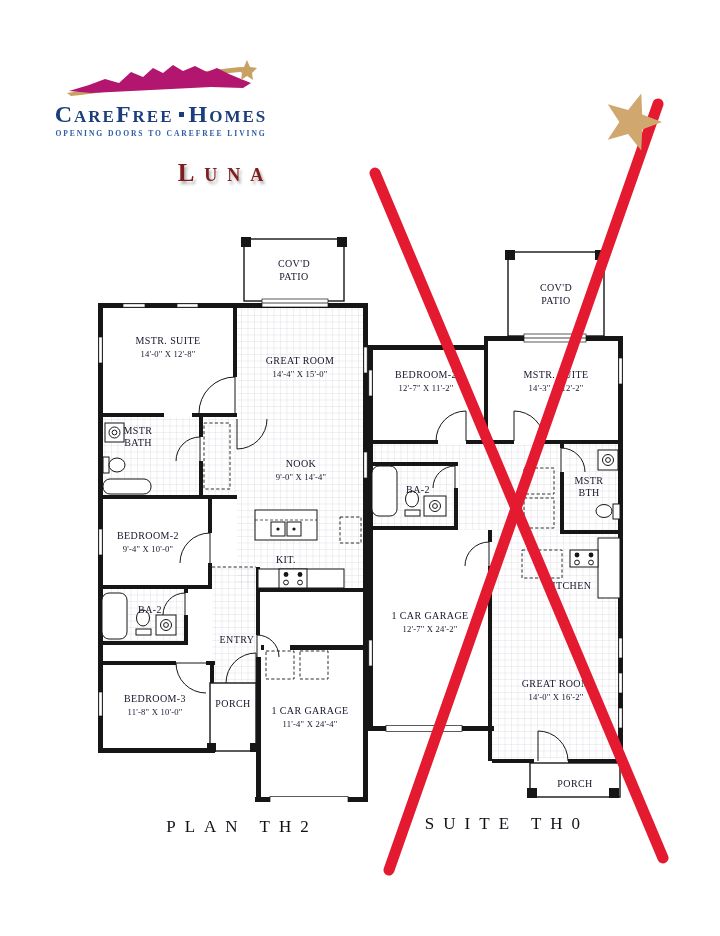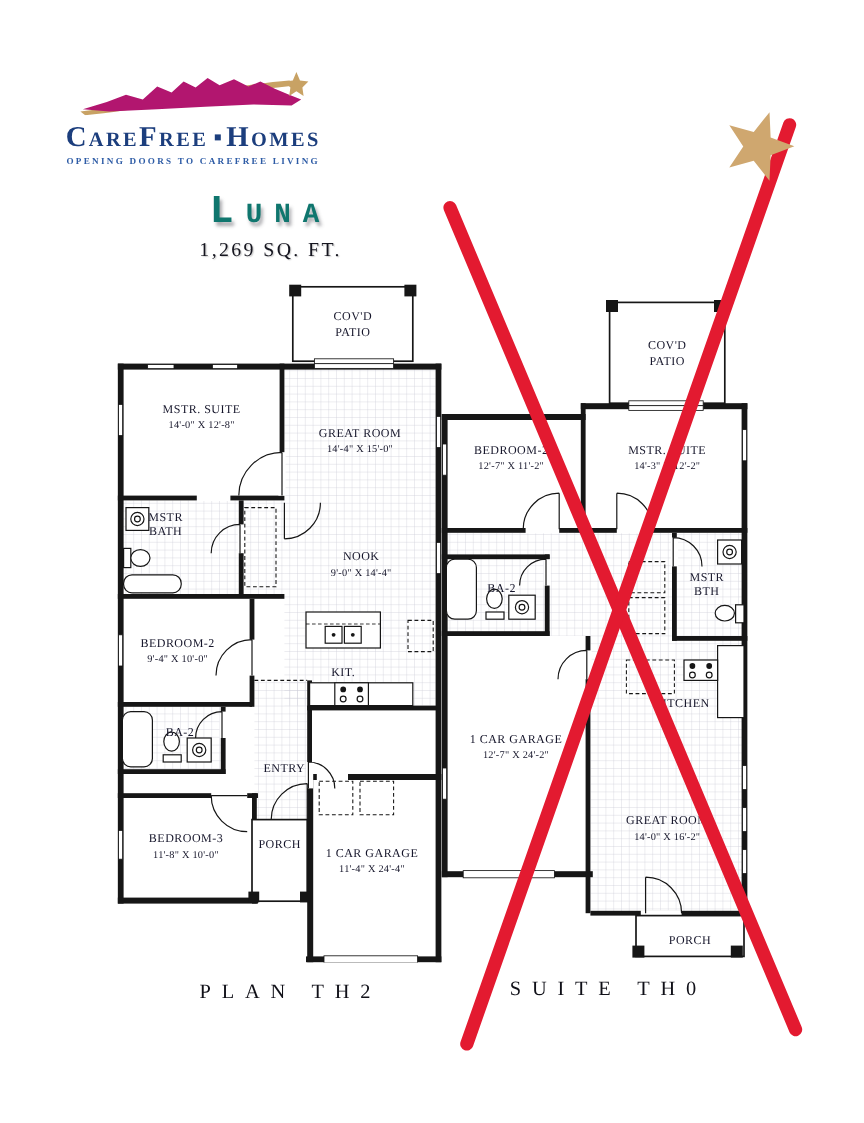--- a/index.html
+++ b/index.html
@@ -18,22 +18,22 @@
   }
   .brand-dot{display:inline-block;width:5px;height:5px;background:#1c3e7d;margin:0 5px 3px 5px;vertical-align:middle;}
   .tagline{
     font-family:Liberation Serif, serif;font-size:7.6px;font-weight:bold;
     color:#2e5ca6;letter-spacing:1.9px;margin-top:3px;white-space:nowrap;
   }
 
   
   .title-block{text-align:center;}
   .plan-title{
-    font-family:Liberation Mono, monospace;font-variant:small-caps;font-weight:bold;
-    font-size:33px;line-height:1;color:#0f766e;letter-spacing:10px;
+    font-family:Liberation Serif, serif;font-variant:small-caps;font-weight:bold;
+    font-size:25px;line-height:1;color:#7f1d1d;letter-spacing:10px;
     text-shadow:2px 3px 3px rgba(70,70,80,0.45);
   }
   .sqft{
     font-family:"Liberation Serif",serif;font-size:16.5px;color:#15151f;
     letter-spacing:2px;margin-top:5px;text-shadow:1px 1px 1px rgba(0,0,0,0.2);
   }
   .plan-code{
     font-family:"Liberation Serif",serif;font-size:17px;color:#101018;
     letter-spacing:9px;text-align:center;white-space:nowrap;
   }
@@ -61,21 +61,20 @@
     <path d="M6 33 C60 26 140 10 180 7 L188 11 C140 15 60 31 10 36 Z" fill="#c8a264"></path>
     <polygon fill="#b2166f" points="8,31 28,25 44,19 58,23 70,12 82,17 92,8 102,13 112,5 122,11 134,6 146,12 156,8 168,14 180,19 190,23 182,28 150,27 110,29 70,31 30,33"></polygon>
     <polygon fill="#c8a264" points="186,0 189,7 196,8 191,13 192,20 186,16 180,20 181,13 176,8 183,7"></polygon>
   </svg>
   <div class="brand"><span>CareFree</span><span class="brand-dot"></span><span>Homes</span></div>
   <div class="tagline">OPENING DOORS TO CAREFREE LIVING</div>
 </div>
 
 <div class="abs title-block" style="left:113px;top:160px;width:225px;">
   <div class="plan-title">Luna</div>
-  <div class="sqft">1,269 SQ. FT.</div>
 </div>
 <div class="abs title-block" style="left:408px;top:160px;width:225px;">
 </div>
 
 <svg class="abs" style="left:98px;top:237px;" width="270" height="565" viewBox="0 0 270 565">
   <defs>
     <pattern id="grid" width="6.5" height="6.5" patternUnits="userSpaceOnUse">
       <path d="M6.5 0 H0 V6.5" fill="none" stroke="#ccccd6" stroke-width="0.6"></path>
     </pattern>
   </defs>

